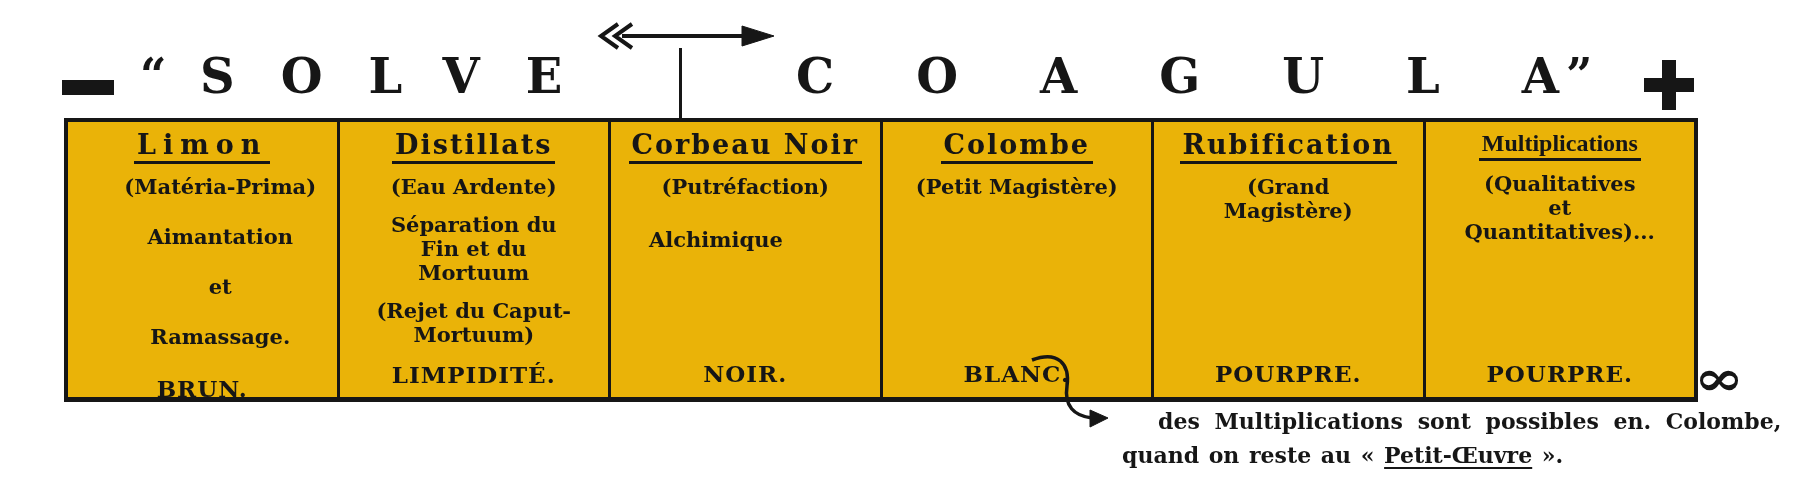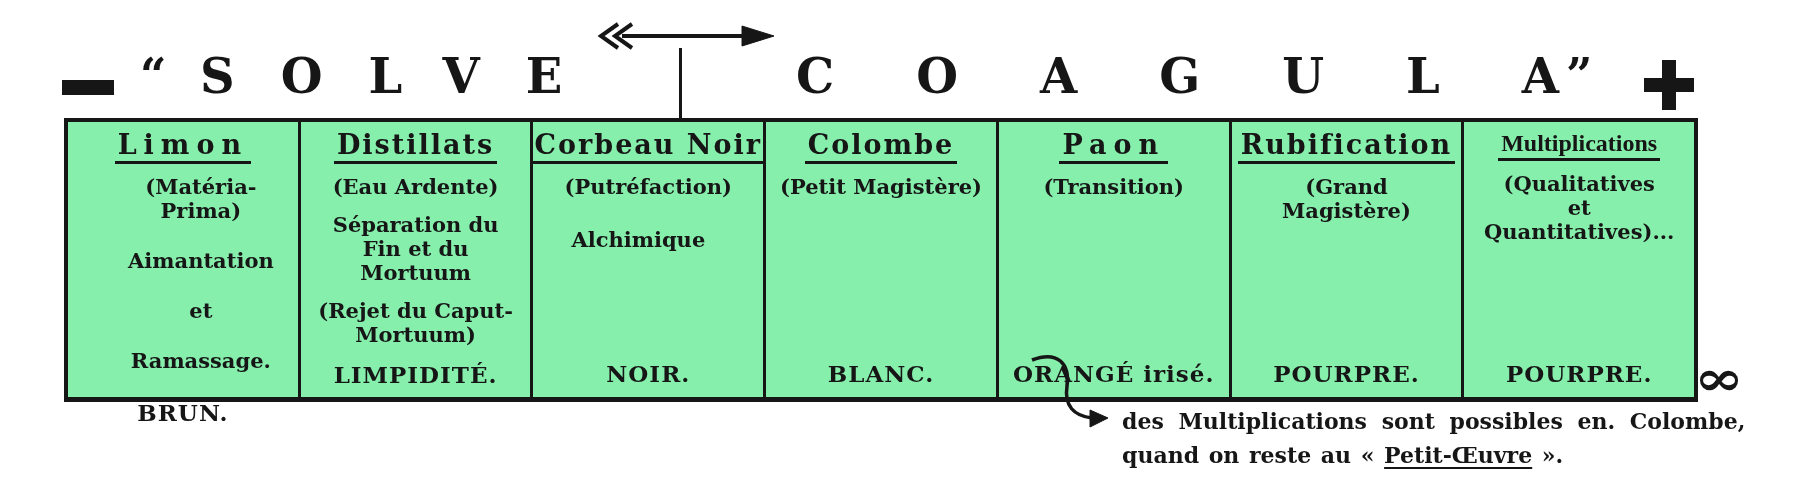--- a/index.html
+++ b/index.html
@@ -21,21 +21,21 @@
   .word{position:absolute; top:52px; font-size:48px; line-height:1; white-space:nowrap;}
   .solve{left:200px; letter-spacing:46px;}
   .coagula{left:796px; letter-spacing:82px;}
   .plus{position:absolute; left:1644px; top:60px; width:50px; height:50px;}
   .plus .ph{position:absolute; left:0; top:18px; width:50px; height:14px; background:#161616;}
   .plus .pv{position:absolute; left:18px; top:0; width:14px; height:50px; background:#161616;}
   
   .table{
     position:absolute; left:64px; top:118px; width:1634px; height:284px;
     border:4px solid #161616; border-bottom-width:5px; box-sizing:border-box;
-    display:flex; background:#86efac;
+    display:flex; background:#eab308;
   }
   .col{
     flex:1 1 0; border-right:3px solid #161616; box-sizing:border-box;
     display:flex; flex-direction:column; align-items:center;
     padding:9px 4px 8px; text-align:center; min-width:0;
   }
   .col:last-child{border-right:none;}
   .title{
     font-size:27px; letter-spacing:2px; line-height:1.05; white-space:nowrap;
     border-bottom:3px solid #161616; padding:0 3px 2px; margin-bottom:11px;
@@ -47,21 +47,21 @@
   .col-1 .group{margin-bottom:26px;margin-left:36px;}
   .col-3 .group{margin-bottom:29px;}
   .col-3 .group.left{text-align:left; padding-left:34px;}
   .color-label{margin-top:auto; font-size:23px; letter-spacing:1px; padding-bottom:2px; white-space:nowrap;}
   
   .inf{position:absolute; left:1694px; top:348px; font-size:60px; line-height:1;
        transform:scaleY(0.82); letter-spacing:-2px;}
   
   .foot-arrow{position:absolute; left:1028px; top:350px; width:100px; height:86px;}
   .foot{position:absolute; left:1122px; top:406px; font-size:22px; line-height:1.4;}
-  .f1{word-spacing:7px; margin-bottom:3px; white-space:nowrap;}
+  .f1{word-spacing:7px; margin-bottom:3px; white-space:nowrap;margin-left:36px;}
   .f2{word-spacing:2px; white-space:nowrap;}
   .u{text-decoration:underline; text-decoration-thickness:2px; text-underline-offset:4px;}
 </style>
 </head>
 <body>
 
 <div class="stage">
 
   <svg class="top-arrow" viewBox="0 0 182 32">
     <polyline points="22,4 5,16 22,28" fill="none" stroke-width="4"></polyline>
@@ -142,29 +142,20 @@
     <div class="col col-5">
       <div class="title">Colombe</div>
       <div class="lines">
         <div class="group">
             <div>(Petit Magistère)</div>
           </div>
       </div>
       <div class="color-label">BLANC.</div>
     </div>
 
-    <div class="col col-6">
-      <div class="title wide">Paon</div>
-      <div class="lines">
-        <div class="group">
-            <div>(Transition)</div>
-          </div>
-      </div>
-      <div class="color-label">ORANGÉ irisé.</div>
-    </div>
 
     <div class="col col-7">
       <div class="title">Rubification</div>
       <div class="lines">
         <div class="group">
           <div>(Grand</div>
           <div>Magistère)</div>
         </div>
       </div>
       <div class="color-label">POURPRE.</div>

